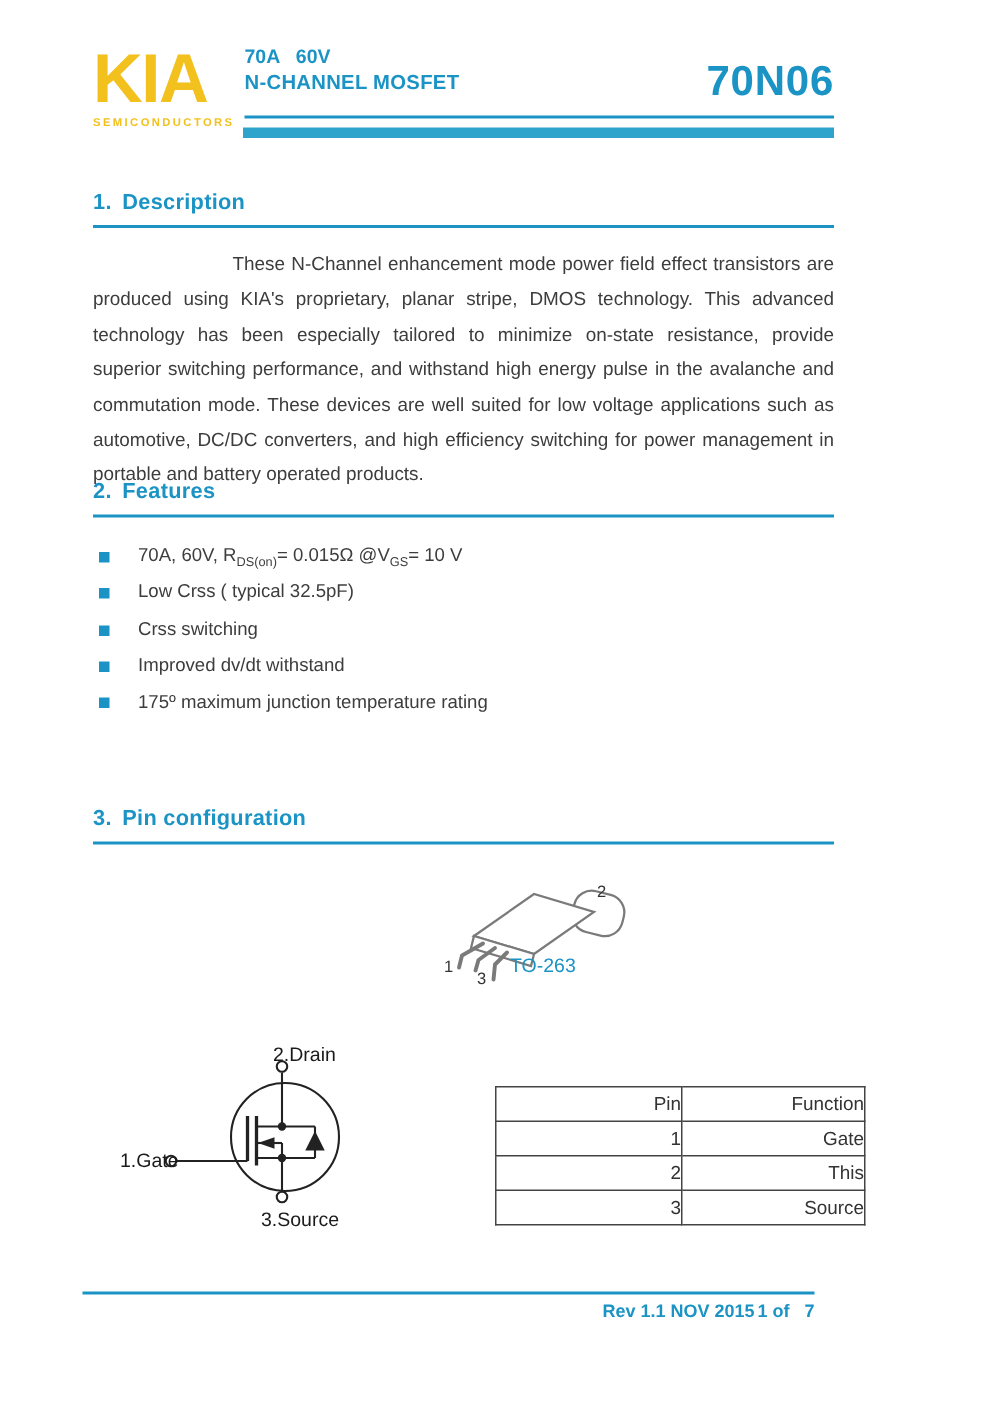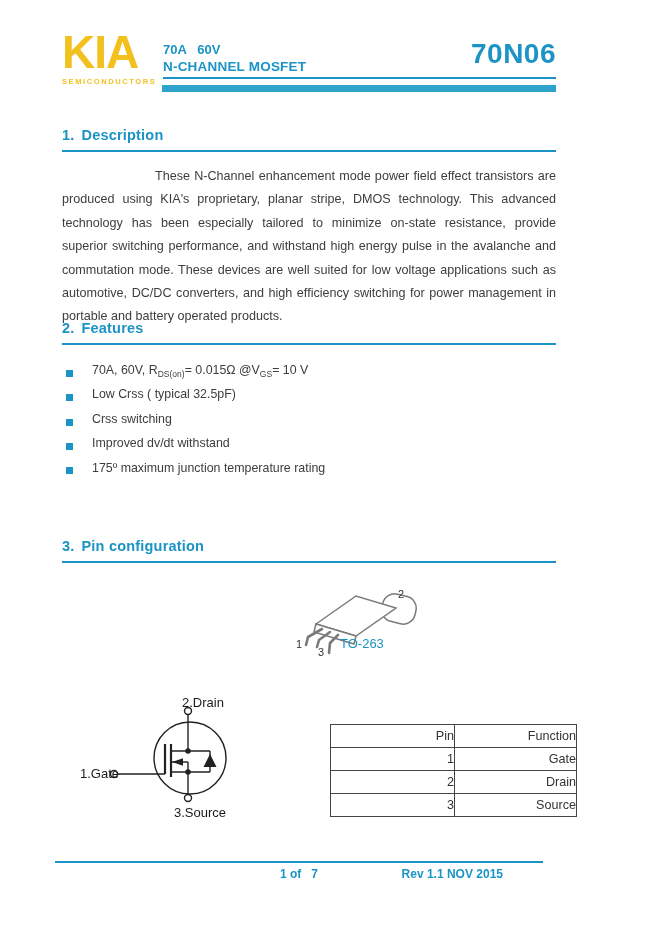--- a/index.html
+++ b/index.html
@@ -8,41 +8,41 @@
   html,body{margin:0;padding:0;background:#ffffff;}
   .page{
     position:relative; width:578px; height:936px; background:#ffffff; overflow:hidden;
     font-family:Liberation Sans, sans-serif; color:var(--text);padding-left:20px;
   }
   
   .header{position:absolute; left:62px; right:42px; top:30px; display:flex; align-items:flex-start;}
   .logo-block{width:101px; flex:0 0 101px;}
   .logo-text{font-size:46px; font-weight:bold; color:var(--gold); line-height:44px; letter-spacing:-1px;}
   .logo-sub{font-size:7.5px; font-weight:bold; color:var(--gold); letter-spacing:1.6px; margin-top:3px; white-space:nowrap;}
-  .title-block{margin-top:12px;}
+  .title-block{margin-top:0;}
   .rating{font-size:13px; font-weight:bold; color:var(--teal); white-space:pre;}
   .type{font-size:13.5px; font-weight:bold; color:var(--teal); margin-top:2px; letter-spacing:.2px;}
   .part-number{margin-left:auto; margin-top:8px; font-size:28px; font-weight:bold; color:var(--teal); letter-spacing:.5px;}
   .rule-thin{position:absolute; left:163px; right:42px; top:77px; height:2px; background:var(--teal);}
   .rule-thick{position:absolute; left:162px; right:42px; top:85px; height:7px; background:var(--teal-bar);}
   
   .sec{position:absolute; left:62px; right:42px;}
   .sec-heading{
     margin:0; font-size:14.5px; font-weight:bold; color:var(--teal);
     padding-bottom:7px; border-bottom:2px solid var(--teal); letter-spacing:.2px;
   }
   .sec-num{margin-right:7px;}
   #sec-desc{top:127px;}
   .desc-body{
     margin:13px 0 0 0; font-size:12.6px; line-height:23.4px; color:var(--text);
     text-align:justify; text-indent:93px;
   }
   #sec-features{top:320px;}
   .features-list{list-style:none; margin:15px 0 0 0; padding:0;}
-  .feature-item{display:flex; align-items:flex-end; margin-bottom:7.6px; font-size:12.4px; color:var(--text); line-height:12.8px; padding-top:4px;}
+  .feature-item{display:flex; align-items:center; margin-bottom:7.6px; font-size:12.4px; color:var(--text); line-height:12.8px; padding-top:4px;}
   .bullet{flex:0 0 7px; width:7px; height:7px; background:var(--teal); margin:2px 19px 0 4px;}
   .feat-text sub{font-size:8.5px; line-height:0;}
   #sec-pincfg{top:538px;}
   
   .package-svg{position:absolute; left:290px; top:586px;}
   .pkg-line{fill:#ffffff; stroke:#7a7a7a; stroke-width:1.5;}
   .pkg-lead{fill:none; stroke:#7a7a7a; stroke-width:2.6; stroke-linecap:round; stroke-linejoin:round;}
   .pkg-label{font-size:11px; fill:#333;}
   .pkg-name{font-size:13px; fill:var(--teal);}
   
@@ -57,21 +57,21 @@
   .pin-table th,.pin-table td{
     border:1.5px solid var(--table-border); font-weight:normal; font-size:12.6px; color:#333;
     text-align:right; height:22px; padding:0;
   }
   .pin-table .col-pin{width:123px;} .pin-table .col-fn{width:121px;}
   
   .footer{
     position:absolute; left:55px; right:55px; top:861px; border-top:2px solid var(--teal);
     padding-top:4px; font-size:12px; font-weight:bold; color:var(--teal);
   }
-  .page-indicator{position:absolute; left:0; right:0; top:4px; text-align:center; white-space:pre;}
+  .page-indicator{position:absolute; left:0; right:0; top:4px; text-align:right; white-space:pre;}
   .revision{position:absolute; right:40px; top:4px; white-space:nowrap;}
 </style>
 </head>
 <body>
 
 <div class="page">
 
   <div class="header">
     <div class="logo-block">
       <div class="logo-text">KIA</div>
@@ -171,21 +171,21 @@
           <th class="col-fn">Function</th>
         </tr>
       </thead>
     <tbody>
         <tr>
           <td>1</td>
           <td>Gate</td>
         </tr>
         <tr>
           <td>2</td>
-          <td>Drain</td>
+          <td>This</td>
         </tr>
         <tr>
           <td>3</td>
           <td>Source</td>
         </tr>
       </tbody>
   </table>
 
   <div class="footer">
     <span class="page-indicator">1 of   7</span>

